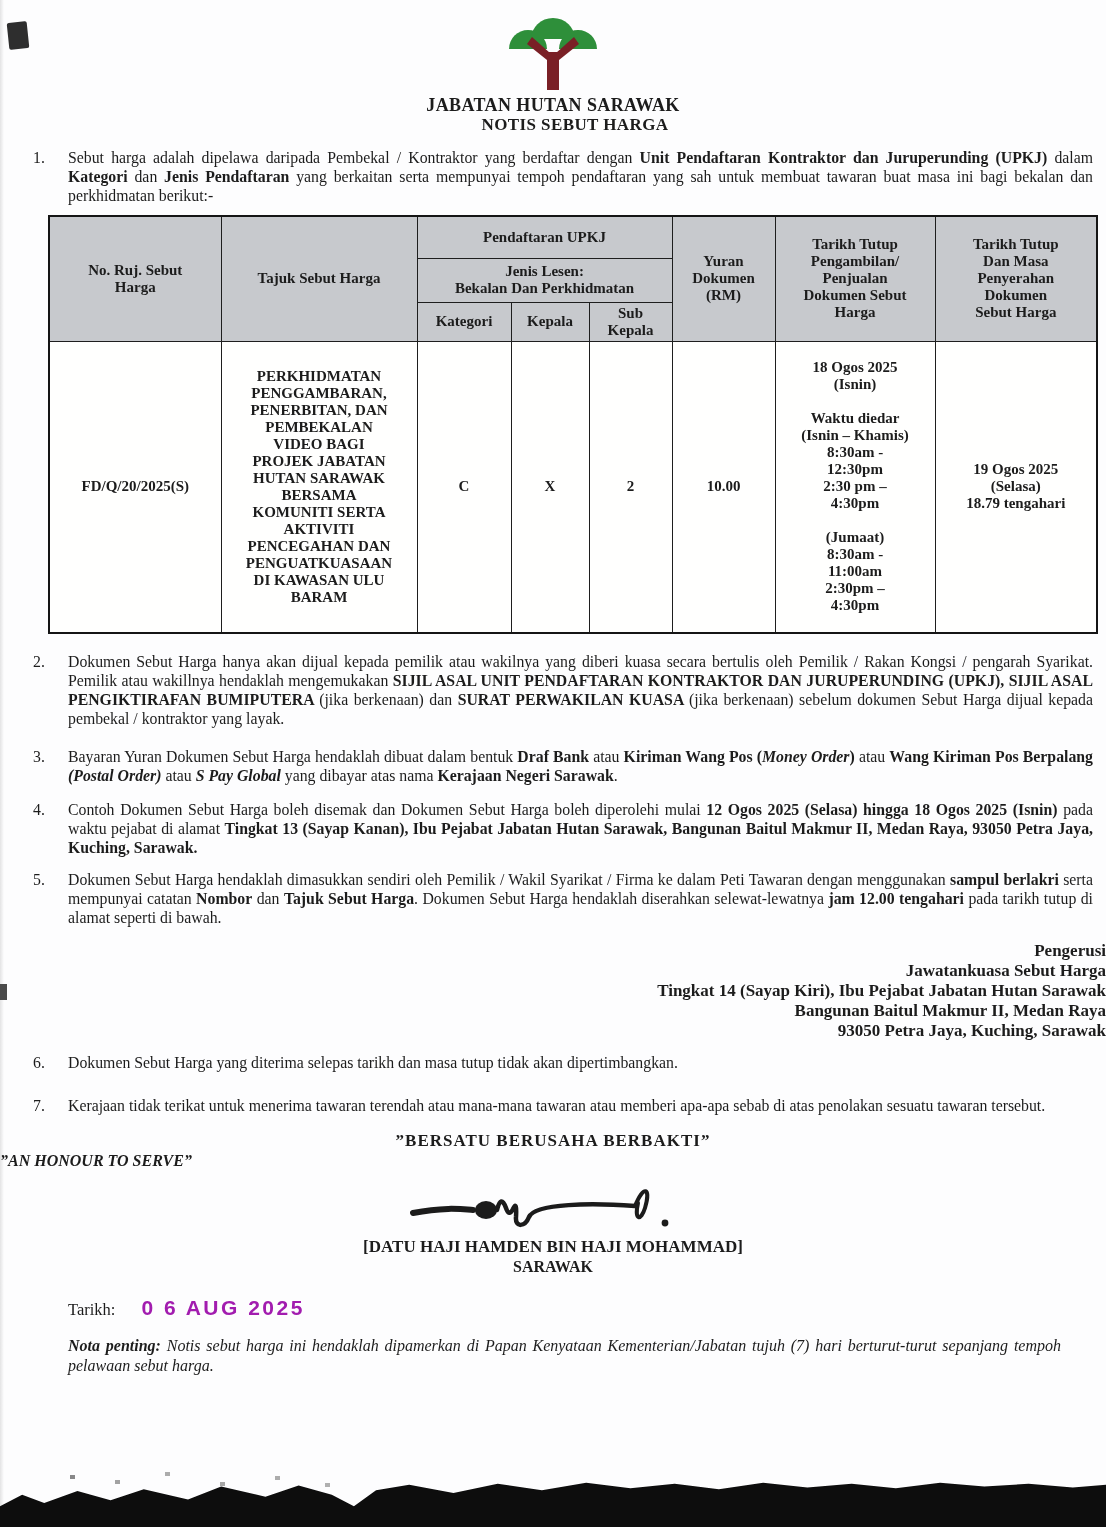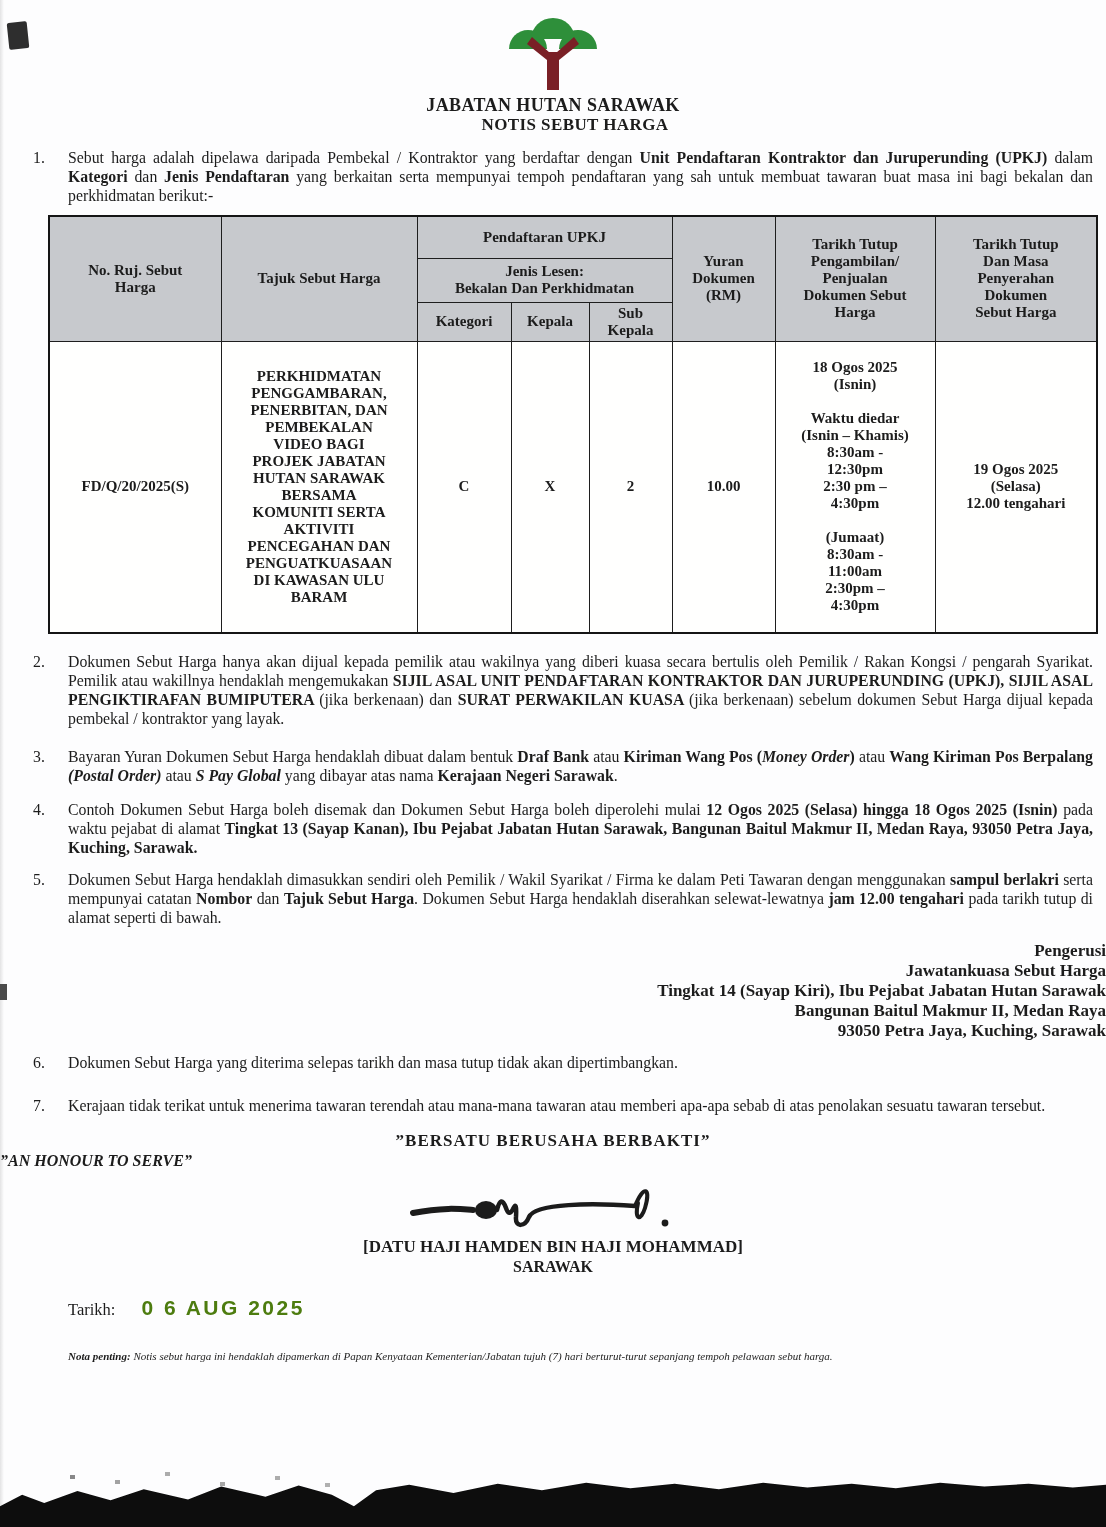--- a/index.html
+++ b/index.html
@@ -60,21 +60,21 @@
   .signame{ text-align:center; font-weight:bold; font-size:17px; line-height:20px; }
   .sigrole{ text-align:center; font-weight:bold; font-size:16px; line-height:19px; }
   
   .dateline{ display:flex; align-items:baseline; margin:20px 13px 0 68px; }
   .datelabel{ font-size:16.5px; }
   .stamp{
     font-family:"Liberation Sans","DejaVu Sans",sans-serif;
     font-weight:bold; font-size:21px; letter-spacing:2.5px;
     margin-left:26px;
   }
-  .note{ margin:22px 45px 0 68px; text-align:justify; font-size:11px; line-height:28px; }
+  .note{ margin:16px 45px 0 68px; text-align:justify; font-size:16px; line-height:20px; }
   
   .artifact-topleft{
     position:absolute; left:8px; top:22px; width:20px; height:27px;
     background:#2e2e2e; border-radius:2px; transform:rotate(-6deg);
   }
   .artifact-leftmid{
     position:absolute; left:0; top:984px; width:7px; height:16px; background:#4a4a4a;
   }
   .artifact-bottombar{
     position:absolute; left:0; bottom:0; width:100%; height:46px; background:#0d0d0d;
@@ -183,21 +183,21 @@
 2:30 pm –
 4:30pm
 
 (Jumaat)
 8:30am -
 11:00am
 2:30pm –
 4:30pm</td>
       <td class="pre">19 Ogos 2025
 (Selasa)
-12.00 tengahari</td>
+18.79 tengahari</td>
     </tr>
   </tbody>
     </table>
 
   <div class="items" style="margin-top:18px;">
     <div class="item">
       <div class="num">2.</div>
       <div class="body"><span>Dokumen Sebut Harga hanya akan dijual kepada pemilik atau wakilnya yang diberi kuasa secara bertulis oleh Pemilik / Rakan Kongsi / pengarah Syarikat. Pemilik atau wakillnya hendaklah mengemukakan </span><span class="b">SIJIL ASAL UNIT PENDAFTARAN KONTRAKTOR DAN JURUPERUNDING (UPKJ), SIJIL ASAL PENGIKTIRAFAN BUMIPUTERA </span><span>(jika berkenaan) dan </span><span class="b">SURAT PERWAKILAN KUASA </span><span>(jika berkenaan) sebelum dokumen Sebut Harga dijual kepada pembekal / kontraktor yang layak.</span></div>
     </div>
     <div class="item" style="margin-top:19px;">
@@ -243,21 +243,21 @@
       <path d="M94,31 q4,-16 9,-2 q3,9 7,1 q4,-9 3,8 c-1,11 9,10 13,0 C132,24 190,24 232,27" fill="none" stroke="#1b1b1b" stroke-width="4.5" stroke-linecap="round"></path>
       <path d="M232,27 c9,-22 16,-18 10,2 c-4,13 -11,13 -7,-5" fill="none" stroke="#1b1b1b" stroke-width="4" stroke-linecap="round"></path>
       <circle cx="262" cy="44" r="3.4" fill="#1b1b1b"></circle>
     </svg>
     <div class="signame">[DATU HAJI HAMDEN BIN HAJI MOHAMMAD]</div>
     <div class="sigrole">SARAWAK</div>
   </div>
 
   <div class="dateline">
     <span class="datelabel">Tarikh:</span>
-    <span class="stamp" style="color:#4d7c0f;">0 6  AUG  2025</span>
+    <span class="stamp" style="color:#a21caf;">0 6  AUG  2025</span>
   </div>
 
   <div class="note"><span class="b i">Nota penting:</span><span class="i">  Notis sebut harga ini hendaklah dipamerkan di Papan Kenyataan Kementerian/Jabatan tujuh (7) hari berturut-turut sepanjang tempoh pelawaan sebut harga.</span></div>
 
   <div class="artifact-topleft"></div>
   <div class="artifact-leftmid"></div>
   <div class="artifact-speckles"></div>
   <div class="artifact-bottombar"></div>
 
 </div>

